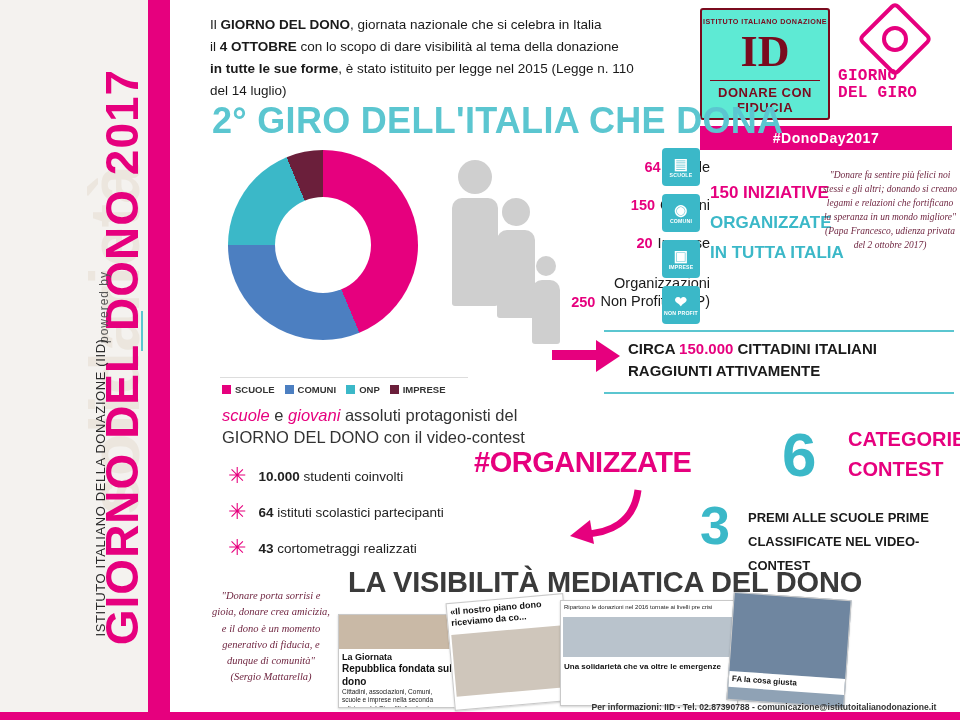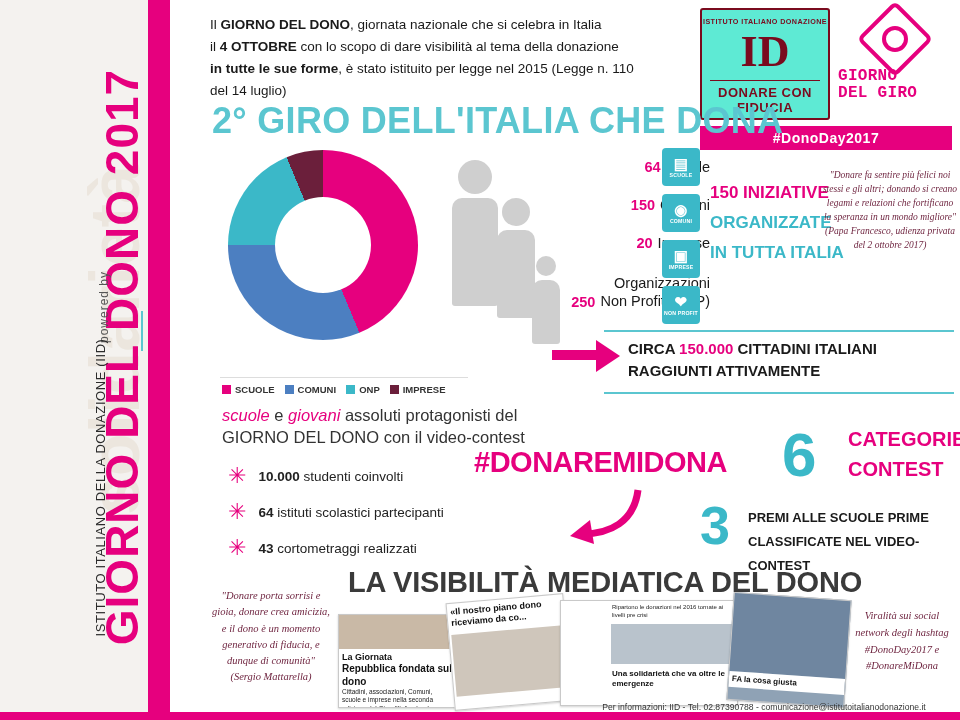--- a/index.html
+++ b/index.html
@@ -212,21 +212,21 @@
 
   .social {
     position: absolute; left: 848px; top: 608px; width: 108px;
     font-size: 10.5px; color: #6b1f3b; line-height: 1.6;
     font-family: "Liberation Serif", serif; font-style: italic; text-align: center;
   }
 
   
   .footer {
     position: absolute; left: 570px; top: 702px; width: 388px;
-    font-size: 8.6px; color: #333; text-align: center;
+    font-size: 8.6px; color: #333; text-align: center; font-weight: bold;
   }
   .bottom-pink { position: absolute; left: 0; top: 712px; width: 960px; height: 8px; background: #e6007e; }
 </style>
 </head>
 <body>
 
 <div class="page">
 
   <div class="left-strip">
 
@@ -370,21 +370,21 @@
     <div class="bline">
       <span class="ast">✳</span>
       <span><b>64</b><span> istituti scolastici partecipanti</span></span>
     </div>
     <div class="bline">
       <span class="ast">✳</span>
       <span><b>43</b><span> cortometraggi realizzati</span></span>
     </div>
   </div>
 
-  <div class="hashbig">#DONAREMIDONA</div>
+  <div class="hashbig">#ORGANIZZATE</div>
   <div class="arrow2">
     <svg width="90" height="62" viewBox="0 0 90 62">
       <path d="M82 4 C78 36 54 48 26 48" stroke="#e6007e" stroke-width="7" fill="none"></path>
       <path d="M34 34 L14 50 L38 58 Z" fill="#e6007e"></path>
     </svg>
   </div>
 
   <div class="six">6</div>
   <div class="six-lbl">
     <div>CATEGORIE</div>
@@ -408,34 +408,33 @@
         <div class="ttl" style="font-size:10px;">Repubblica fondata sul dono</div>
         <div>Cittadini, associazioni, Comuni, scuole e imprese nella seconda edizione del Giro d'Italia che dona, mercoledì.</div>
       </div>
     </div>
     <div class="clip" style="left:112px; top:2px; width:118px; height:108px; transform:rotate(-5deg);">
       <div class="hl">
         <div class="ttl" style="font-size:9px;">«Il nostro piano dono riceviamo da co...</div>
       </div>
       <div style="height:62px; background:#cfc6bb; margin:2px;"></div>
     </div>
-    <div class="clip" style="left:222px; top:4px; width:178px; height:106px;padding-left:48px;">
+    <div class="clip" style="left:222px; top:4px; width:178px; height:106px;">
       <div class="hl">
         <div style="font-size:6px;">Ripartono le donazioni nel 2016 tornate ai livelli pre crisi</div>
       </div>
       <div style="height:40px; background:#b9c3cc; margin:2px;"></div>
       <div class="hl">
           <div class="ttl" style="font-size:8px;">Una solidarietà che va oltre le emergenze</div>
         </div>
     </div>
     <div class="clip clip-img" style="left:392px; top:0; width:118px; height:108px; transform:rotate(4deg);">
       <div style="height:78px; background:#6f86a0;"></div>
       <div class="hl" style="background:#fff">
           <div class="ttl" style="font-size:8px;">FA la cosa giusta</div>
         </div>
     </div>
   </div>
 
-  <div class="social">Viralità sui social network degli hashtag #DonoDay2017 e #DonareMiDona</div>
 
   <div class="footer">Per informazioni: IID - Tel. 02.87390788 - comunicazione@istitutoitalianodonazione.it</div>
   <div class="bottom-pink"></div>
 </div>
 
 </body></html>

